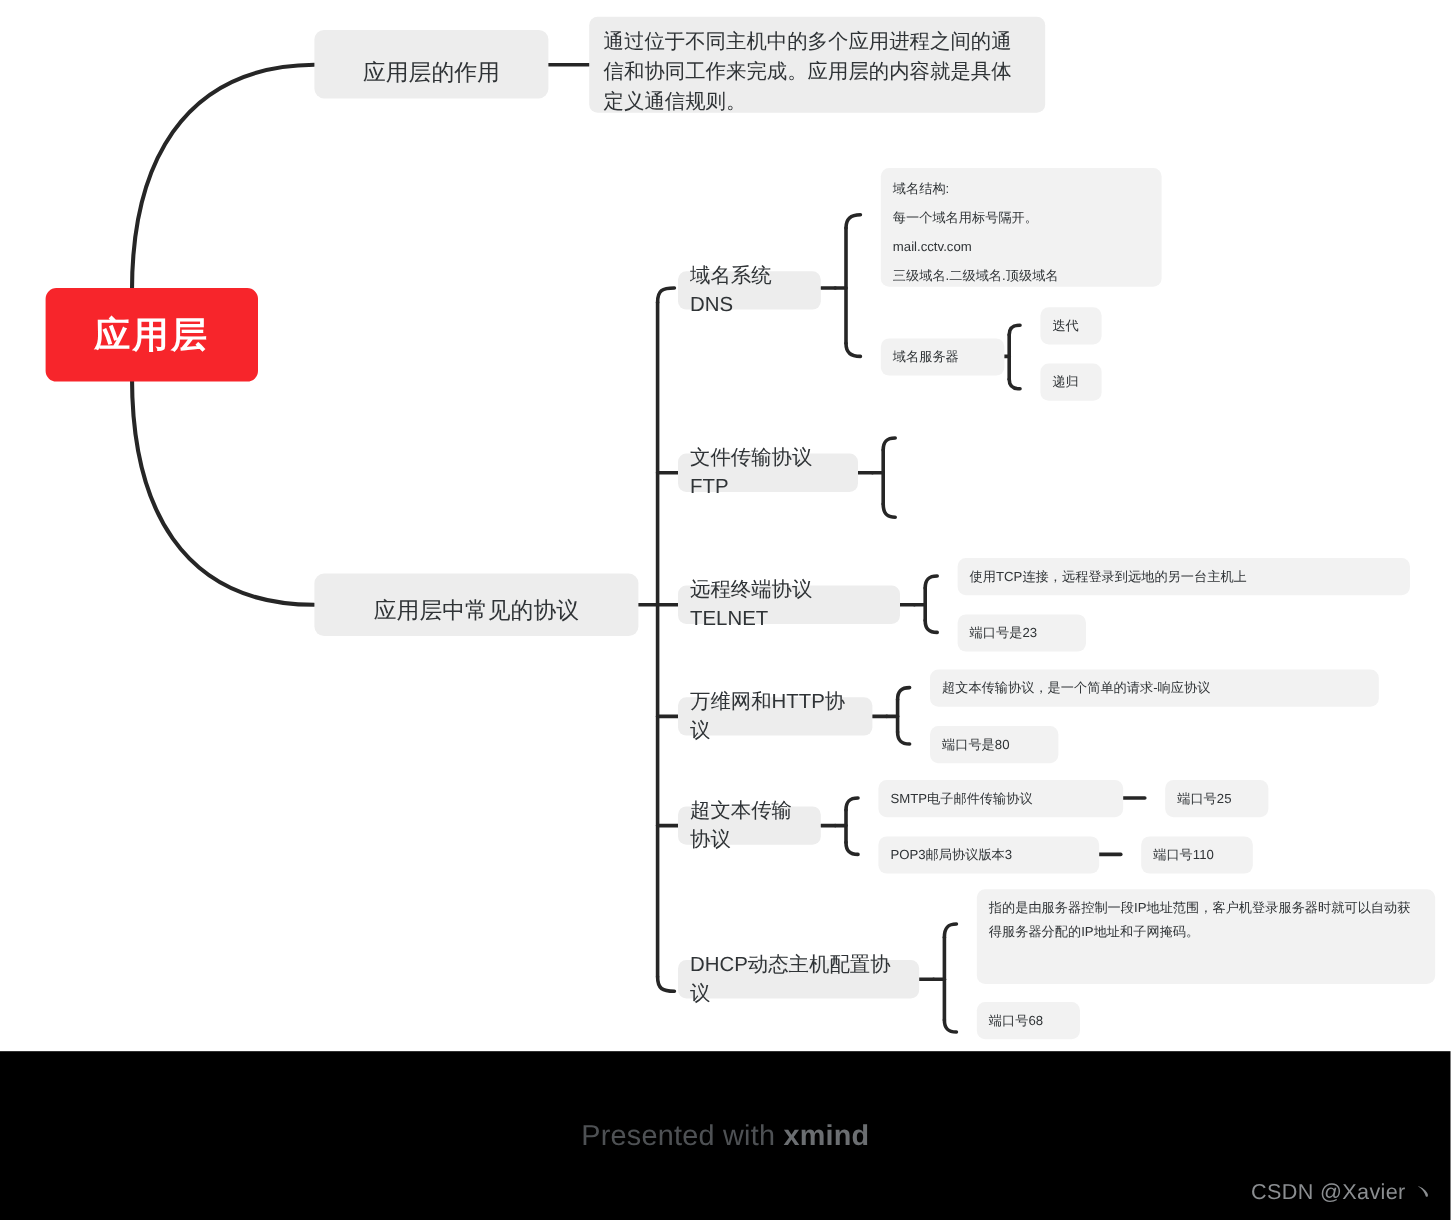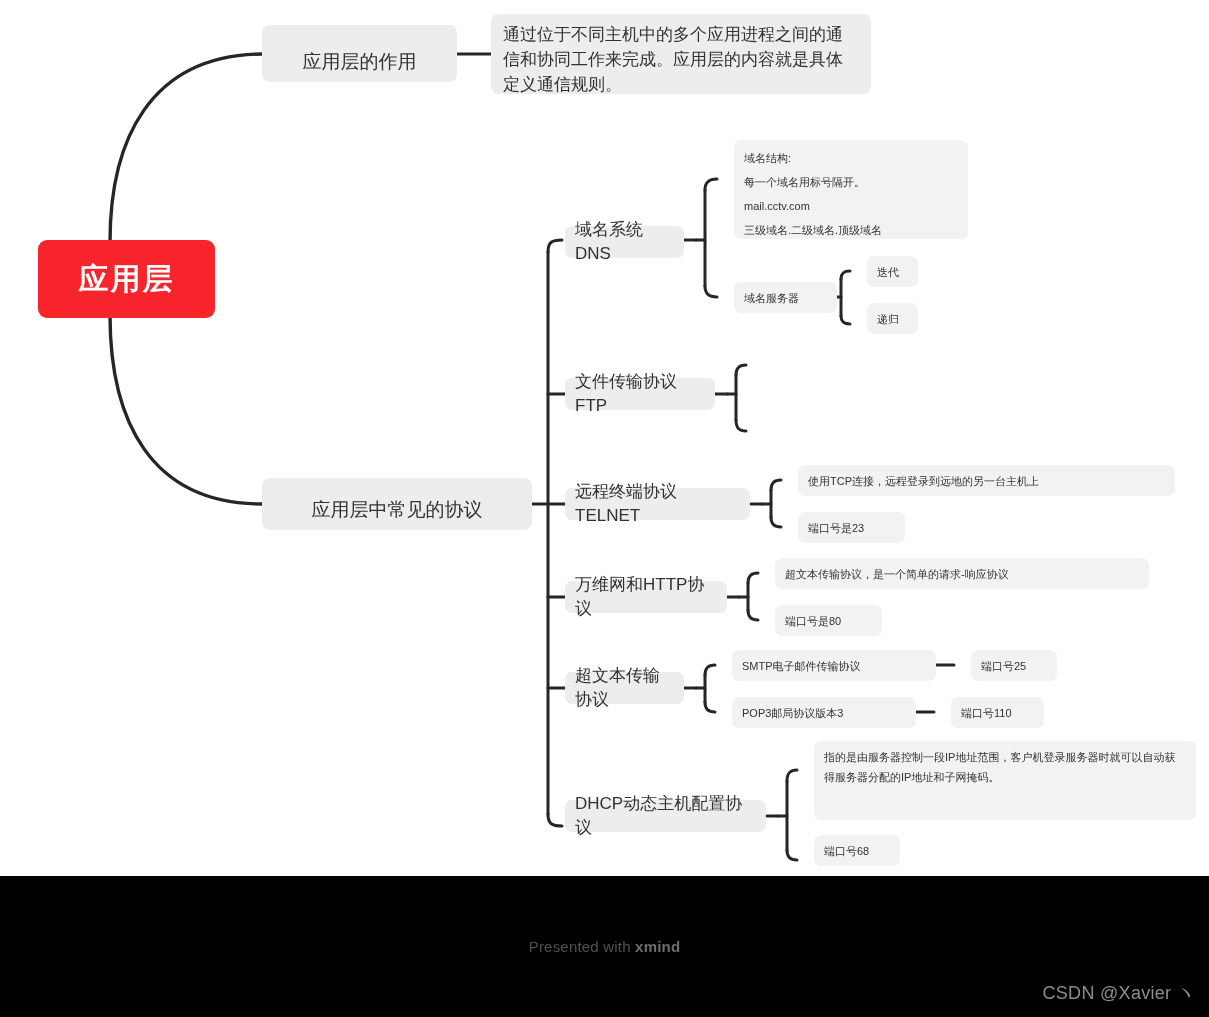--- a/index.html
+++ b/index.html
@@ -68,21 +68,21 @@
     position: absolute;
     left: 0;
     width: 1209px;
     background: #000000;
     display: flex;
     align-items: center;
     justify-content: center;
   }
   .footer-text {
     color: #4e5154;
-    font-size: 15px;
+    font-size: 24px;
     letter-spacing: 0.2px;
   }
   .footer-text .brand {
     font-weight: bold;
     color: #6b6e71;
   }
   .watermark {
     position: absolute;
     color: #8b8e91;
     font-size: 18px;

